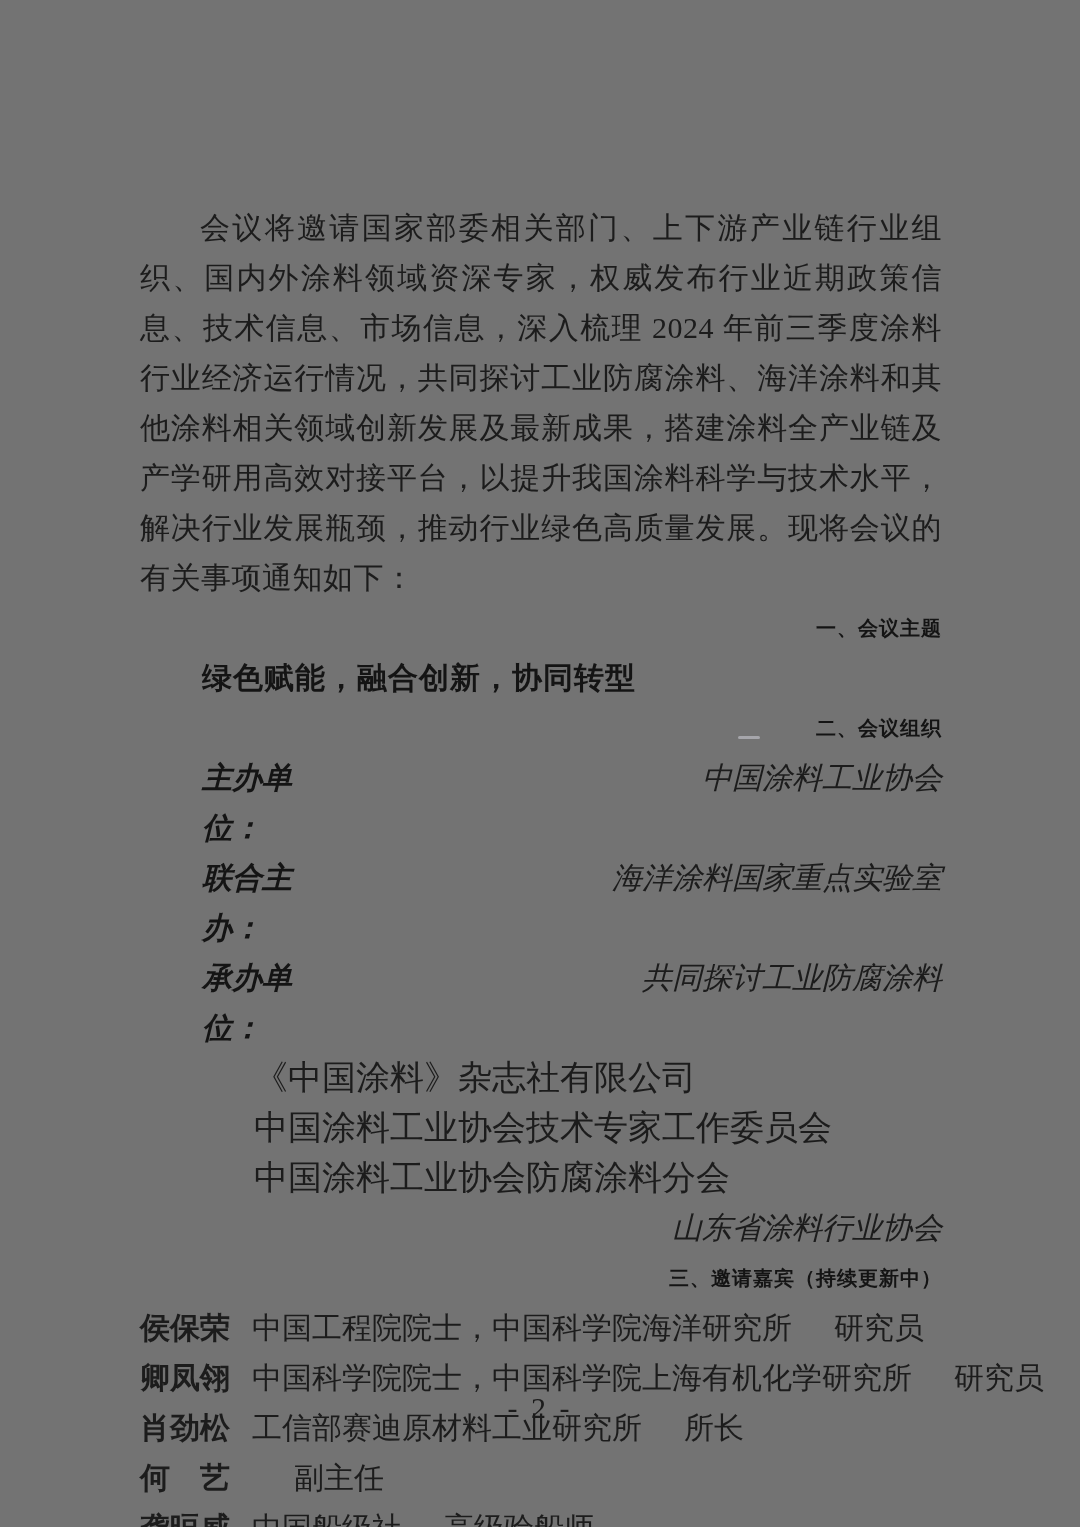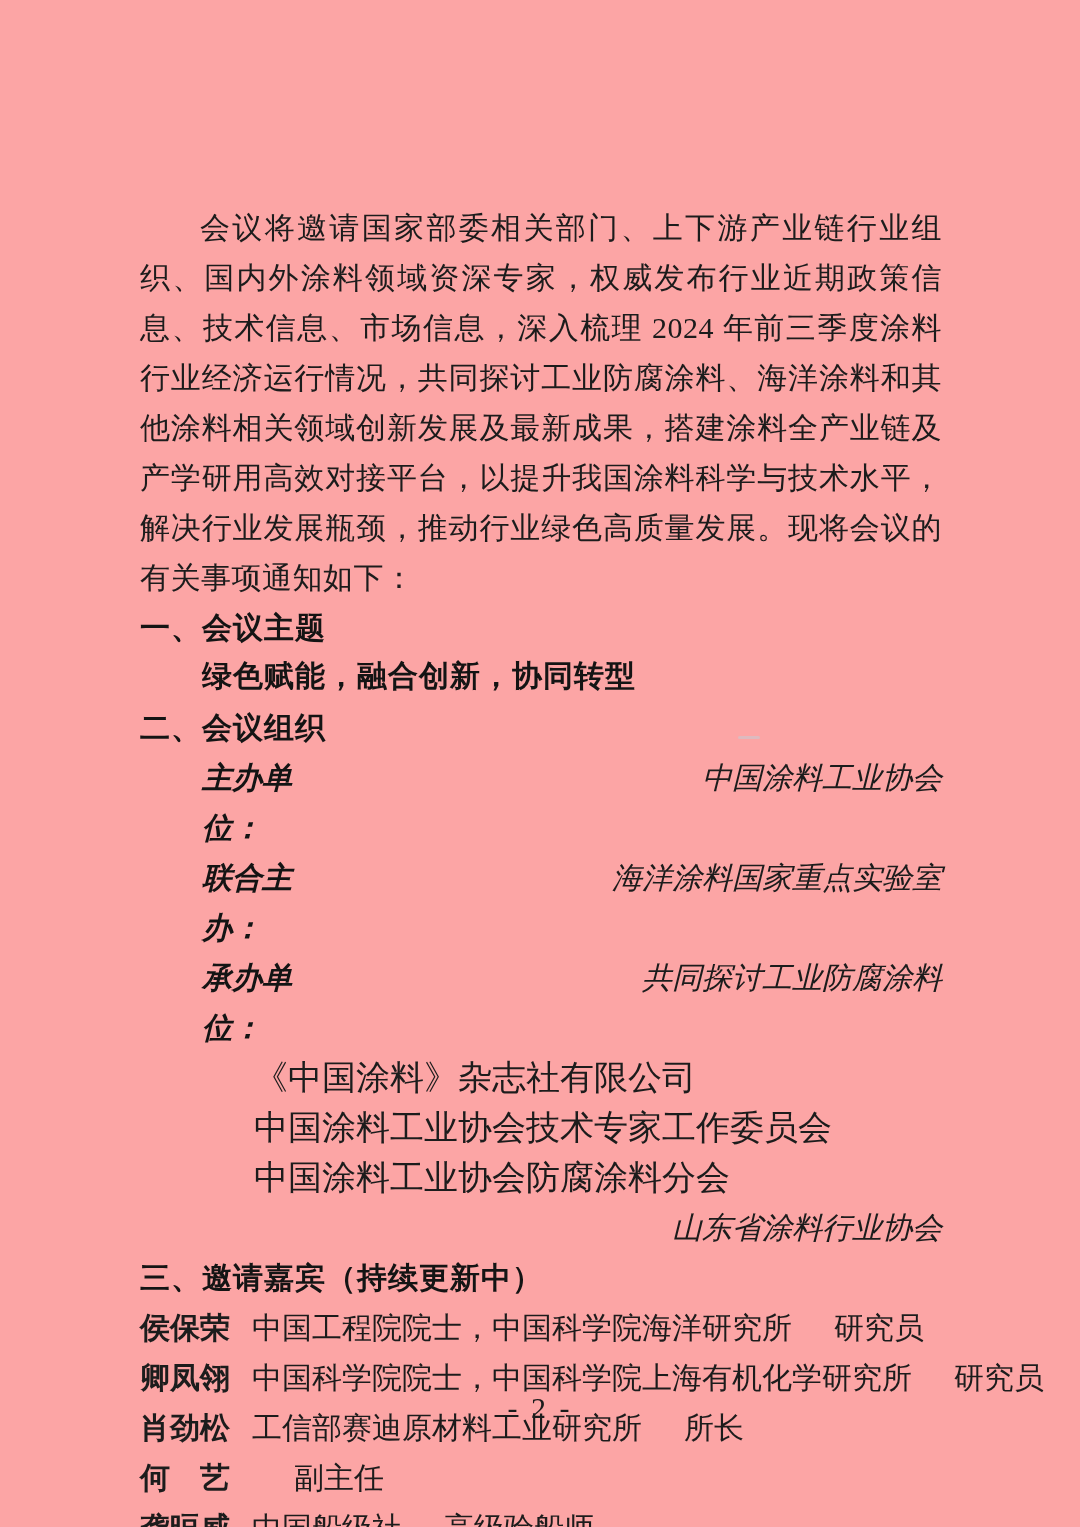--- a/index.html
+++ b/index.html
@@ -11,46 +11,47 @@
     width: 1080px;
     height: 1527px;
     position: relative;
     overflow: hidden;
     font-family: "Liberation Serif", serif;
     color: #1c1c1c;
   }
   .page {
     position: absolute;
     inset: 0;
-    background: #fca5a5;
+    background: #737373;
   }
   .content {
     position: absolute;
     left: 140px;
     top: 203px;
     width: 802px;
   }
   .para {
     font-size: 30px;
     line-height: 50px;
     text-align: justify;
     text-indent: 2em;
     letter-spacing: 0.5px;
     margin: 0;
   }
   .heading {
     font-family: Liberation Sans, sans-serif;
     font-weight: 700;
-    font-size: 30px;
+    font-size: 20px;
     line-height: 50px;
     letter-spacing: 1px;
     color: #141414;
+    text-align: right;
   }
   .theme-line {
-    font-family: Liberation Mono, monospace;
+    font-family: Liberation Sans, sans-serif;
     font-weight: 700;
     font-size: 30px;
     line-height: 50px;
     margin-left: 62px;
     letter-spacing: 1px;
     color: #141414;
   }
   .org-row {
     display: flex;
     font-size: 30px;

